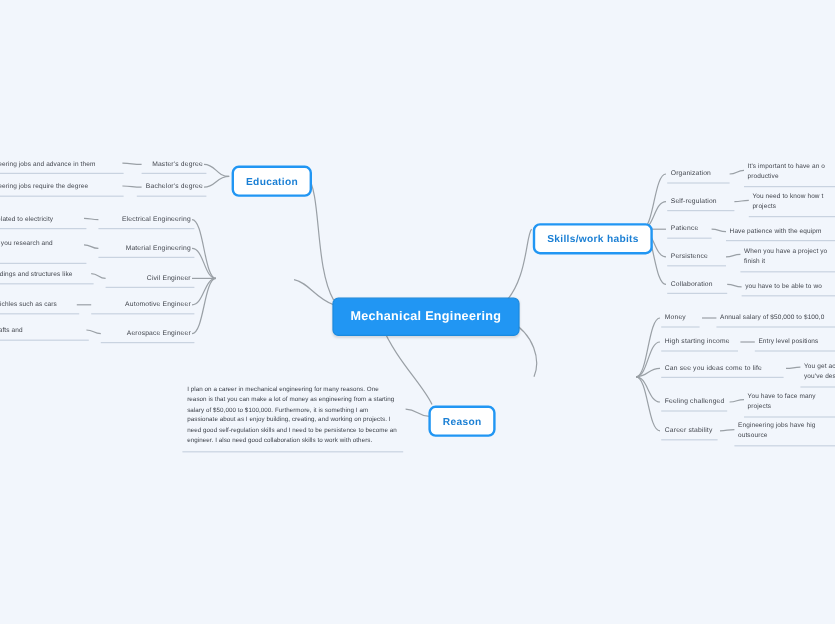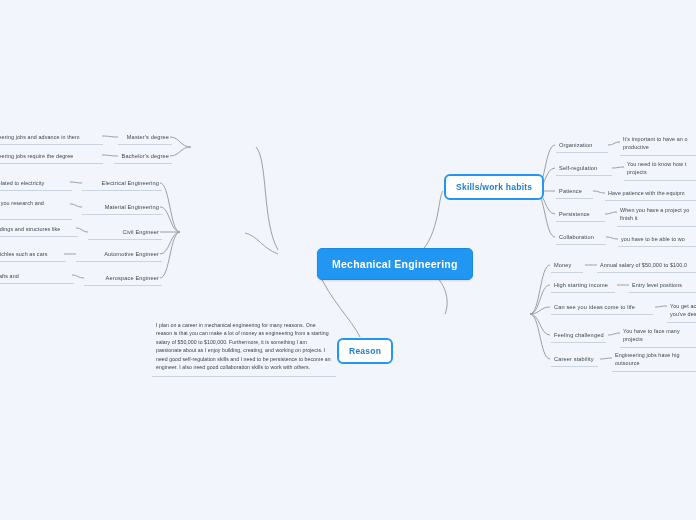--- a/index.html
+++ b/index.html
@@ -36,21 +36,20 @@
     background: #2196f3;
     border: 1px solid #1a8ae0;
     border-radius: 5px;
     color: #ffffff;
     font-size: 10.5px;
     font-weight: bold;
     letter-spacing: 0.25px;
     padding: 9px 14px;
     white-space: nowrap;
     box-shadow: 0 1px 2px rgba(0,0,0,0.12);
-    margin-left: 40px;
   }
   
   .branch-node {
     background: #ffffff;
     border: 2px solid #2196f3;
     border-radius: 6px;
     color: #1a7fd4;
     font-size: 8.5px;
     font-weight: bold;
     letter-spacing: 0.25px;
@@ -150,20 +149,23 @@
       <path d="M 655 307 C 661 307 661 306 667 306"></path>
       <path d="M 608 335 C 614 335 614 333 620 333"></path>
       <path d="M 600 359 C 606 359 606 358 612 358"></path>
     </g>
   </svg>
 
   <div class="node root-node" style="left:277px; top:248px;">
     <span>Mechanical Engineering</span>
   </div>
 
+  <div class="node branch-node" style="left:193px; top:138px;">
+    <span>Education</span>
+  </div>
 
   <div class="node leaf-node align-right" style="left:118px; top:131px; width:54px;">
     <span>Master's degree</span>
   </div>
   <div class="node leaf-node align-right" style="left:114px; top:150px; width:58px;">
     <span>Bachelor's degree</span>
   </div>
 
   <div class="node desc-node align-left" style="left:-12px; top:131px; width:115px;">
     <span>gineering jobs and advance in them</span>
@@ -199,29 +201,29 @@
   <div class="node desc-node align-left" style="left:-12px; top:223px; width:90px;">
     <span style="white-space:pre-line;">buildings and structures like</span>
   </div>
   <div class="node desc-node align-left" style="left:-12px; top:248px; width:78px;">
     <span style="white-space:pre-line;">vehichles such as cars</span>
   </div>
   <div class="node desc-node align-left" style="left:-12px; top:270px; width:86px;">
     <span style="white-space:pre-line;">ircrafts and</span>
   </div>
 
-  <div class="node branch-node" style="left:337px; top:338px;">
+  <div class="node branch-node" style="left:357px; top:338px;">
     <span>Reason</span>
   </div>
 
   <div class="node note-node" style="left:152px; top:318px; width:184px;">
     <span>I plan on a career in mechanical engineering for many reasons. One reason is that you can make a lot of money as engineering from a starting salary of $50,000 to $100,000. Furthermore, it is something I am passionate about as I enjoy building, creating, and working on projects. I need good self-regulation skills and I need to be persistence to become an engineer. I also need good collaboration skills to work with others.</span>
   </div>
 
-  <div class="node branch-node" style="left:444px; top:174px;">
+  <div class="node branch-node" style="left:444px; top:186px;">
     <span>Skills/work habits</span>
   </div>
 
   <div class="node leaf-node align-left" style="left:556px; top:139px; width:52px;">
     <span>Organization</span>
   </div>
   <div class="node leaf-node align-left" style="left:556px; top:162px; width:56px;">
     <span>Self-regulation</span>
   </div>
   <div class="node leaf-node align-left" style="left:556px; top:185px; width:37px;">

